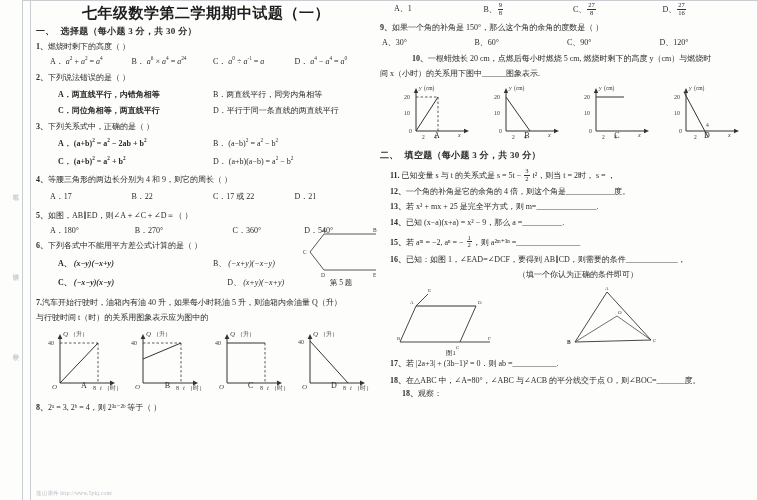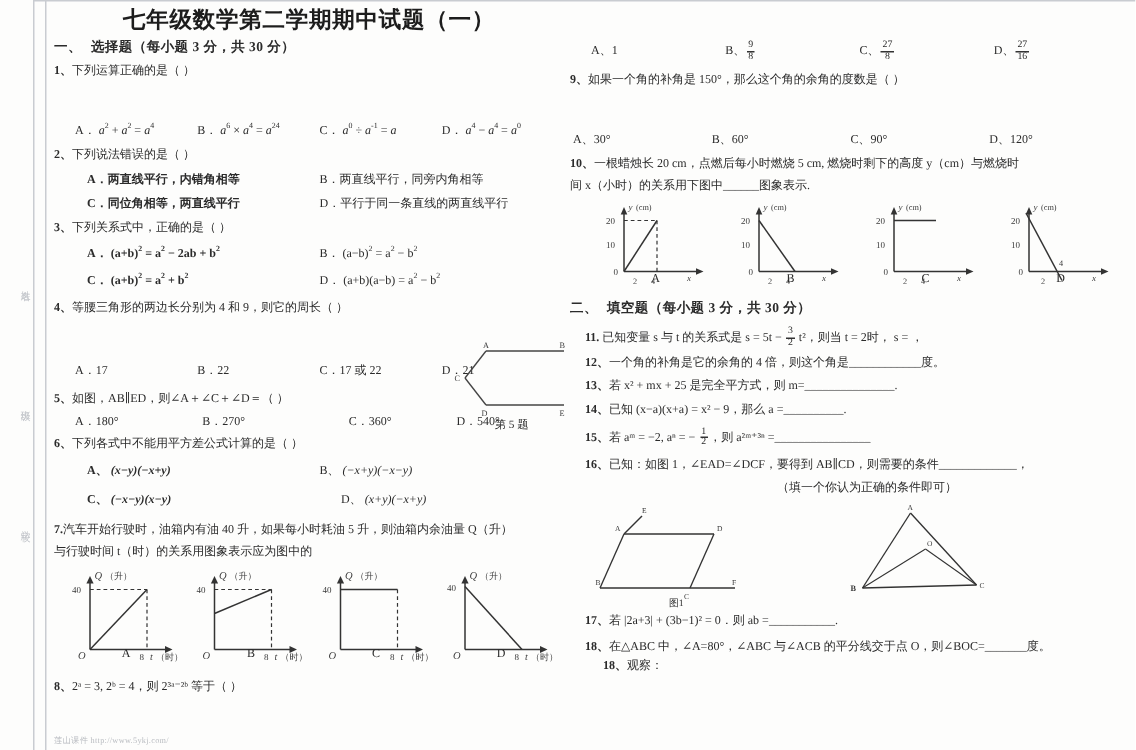--- a/index.html
+++ b/index.html
@@ -78,21 +78,21 @@
   }
   .q .qn { font-weight: bold; }
   .q.indent { padding-left: 10px; }
 
   .opts {
     display: flex;
     margin: 3px 0 0 0;
     padding-left: 14px;
     font-size: 8px;
   }
-  .opts.row4 > .op { width: 25%; margin-top: 25px; }
+  .opts.row4 > .op { width: 25%; }
   .opts.row2 > .op { width: 50%; }
   .opts.row2.pl > .op:first-child { padding-left: 8px; font-weight: bold; }
   .op { white-space: nowrap; }
 
   
   .it { font-style: italic; }
   sup, sub { font-size: 0.66em; line-height: 0; }
   .frac {
     display: inline-block;
     vertical-align: -0.42em;
@@ -177,21 +177,21 @@
 
   <div class="paper-title">七年级数学第二学期期中试题（一）</div>
 
   <div class="col col-left" style="top:22px;">
 
     <div class="sec-head">
       <span class="sec-num">一、</span><span>选择题（每小题 3 分，共 30 分）</span>
     </div>
 
     <div class="q">
-      <span class="qn">1、</span><span>下列运算正确的是（        ）</span>
+      <span class="qn">1、</span><span>燃烧时剩下的高度（        ）</span>
     </div>
     <div class="opts row4">
       <span class="op"><span>A．</span>&nbsp;<span class="it">a</span><sup>2</sup> + <span class="it">a</span><sup>2</sup> = <span class="it">a</span><sup>4</sup></span>
       <span class="op"><span>B．</span>&nbsp;<span class="it">a</span><sup>6</sup> × <span class="it">a</span><sup>4</sup> = <span class="it">a</span><sup>24</sup></span>
       <span class="op"><span>C．</span>&nbsp;<span class="it">a</span><sup>0</sup> ÷ <span class="it">a</span><sup>-1</sup> = <span class="it">a</span></span>
       <span class="op"><span>D．</span>&nbsp;<span class="it">a</span><sup>4</sup> − <span class="it">a</span><sup>4</sup> = <span class="it">a</span><sup>0</sup></span>
     </div>
 
     <div class="q" style="margin-top:4px;">
       <span class="qn">2、</span><span>下列说法错误的是（        ）</span>
@@ -368,21 +368,21 @@
     <div class="q" style="margin-top:5px;">
       <span class="qn">9、</span><span>如果一个角的补角是 150°，那么这个角的余角的度数是（          ）</span>
     </div>
     <div class="opts row4" style="margin-top:3px;padding-left:2px;">
       <span class="op"><span>A、</span><span>30°</span></span>
       <span class="op"><span>B、</span><span>60°</span></span>
       <span class="op"><span>C、</span><span>90°</span></span>
       <span class="op"><span>D、</span><span>120°</span></span>
     </div>
 
-    <div class="q" style="margin-top:4px;">
+    <div class="q" style="margin-top:4px;margin-left:32px;">
       <span class="qn">10、</span><span>一根蜡烛长 20 cm，点燃后每小时燃烧 5 cm, 燃烧时剩下的高度 y（cm）与燃烧时</span>
     </div>
     <div class="q">
       <span>间 x（小时）的关系用下图中______图象表示.</span>
     </div>
 
     <div class="graph-row" style="padding:0 6px 0 18px;margin-top:3px;">
 
       <div class="graph graph-small">
         <svg width="78" height="58" viewBox="0 0 78 58">

